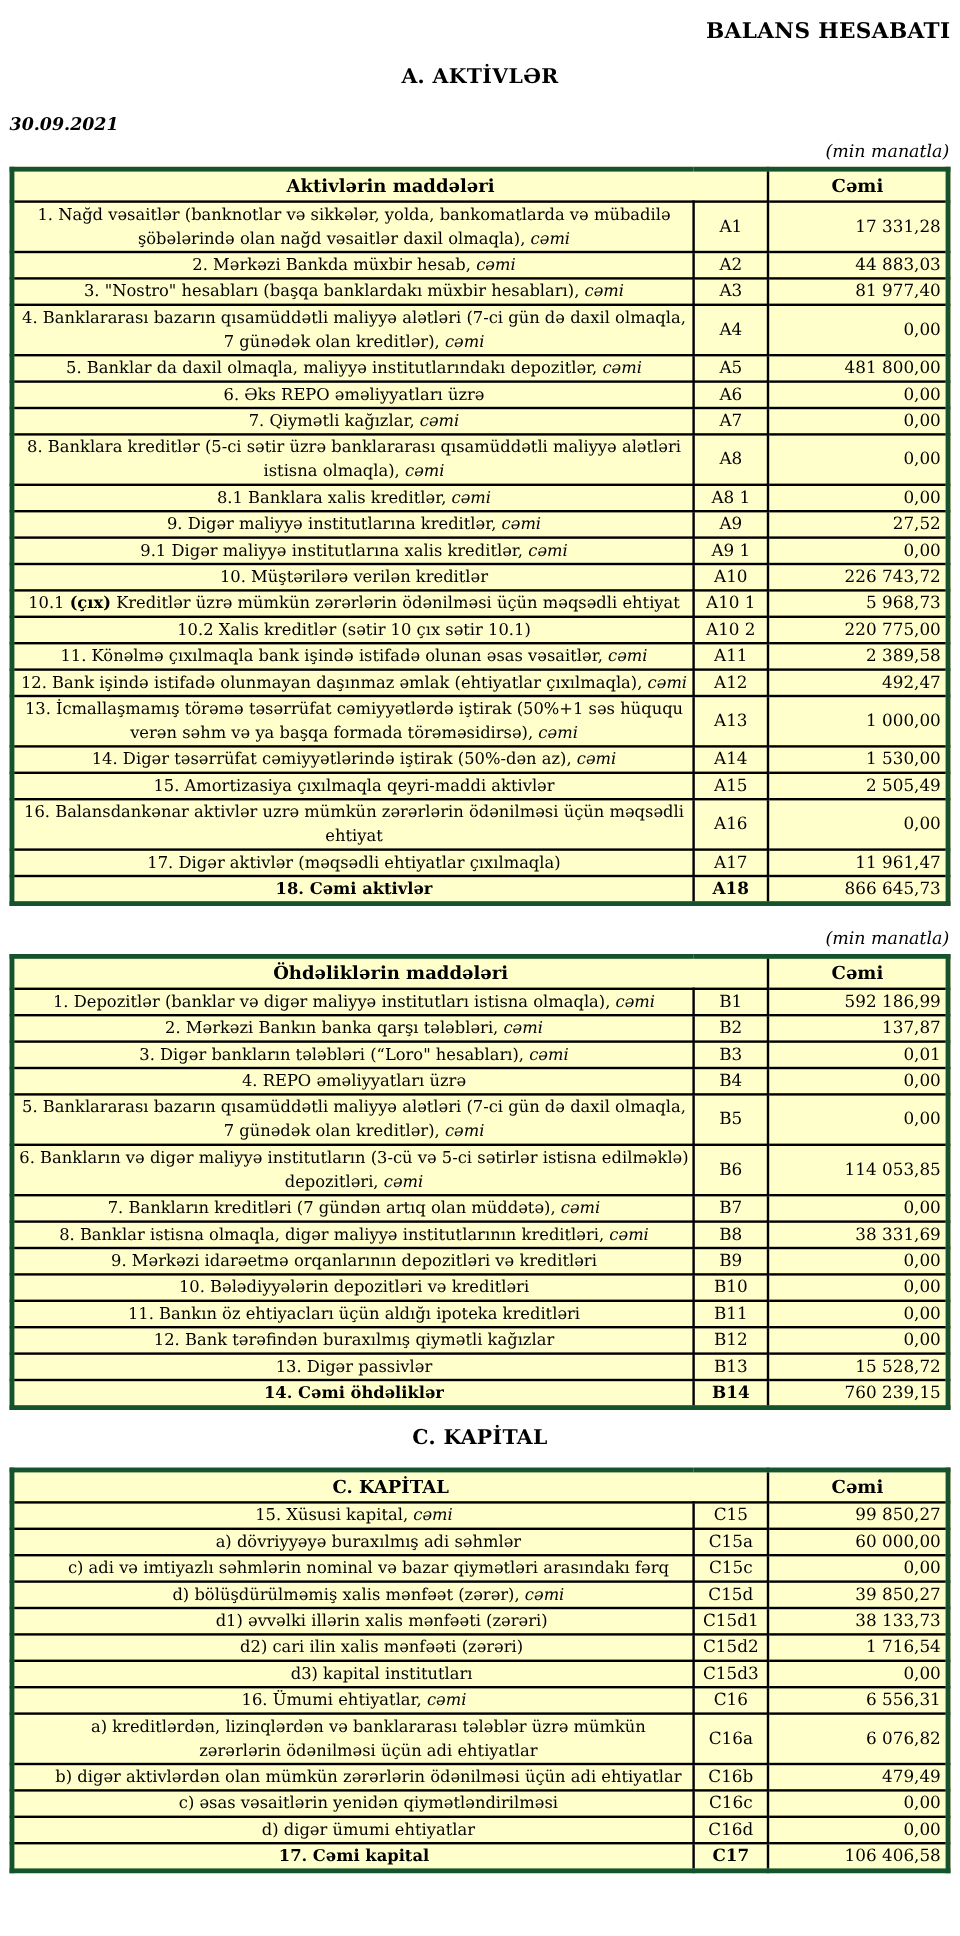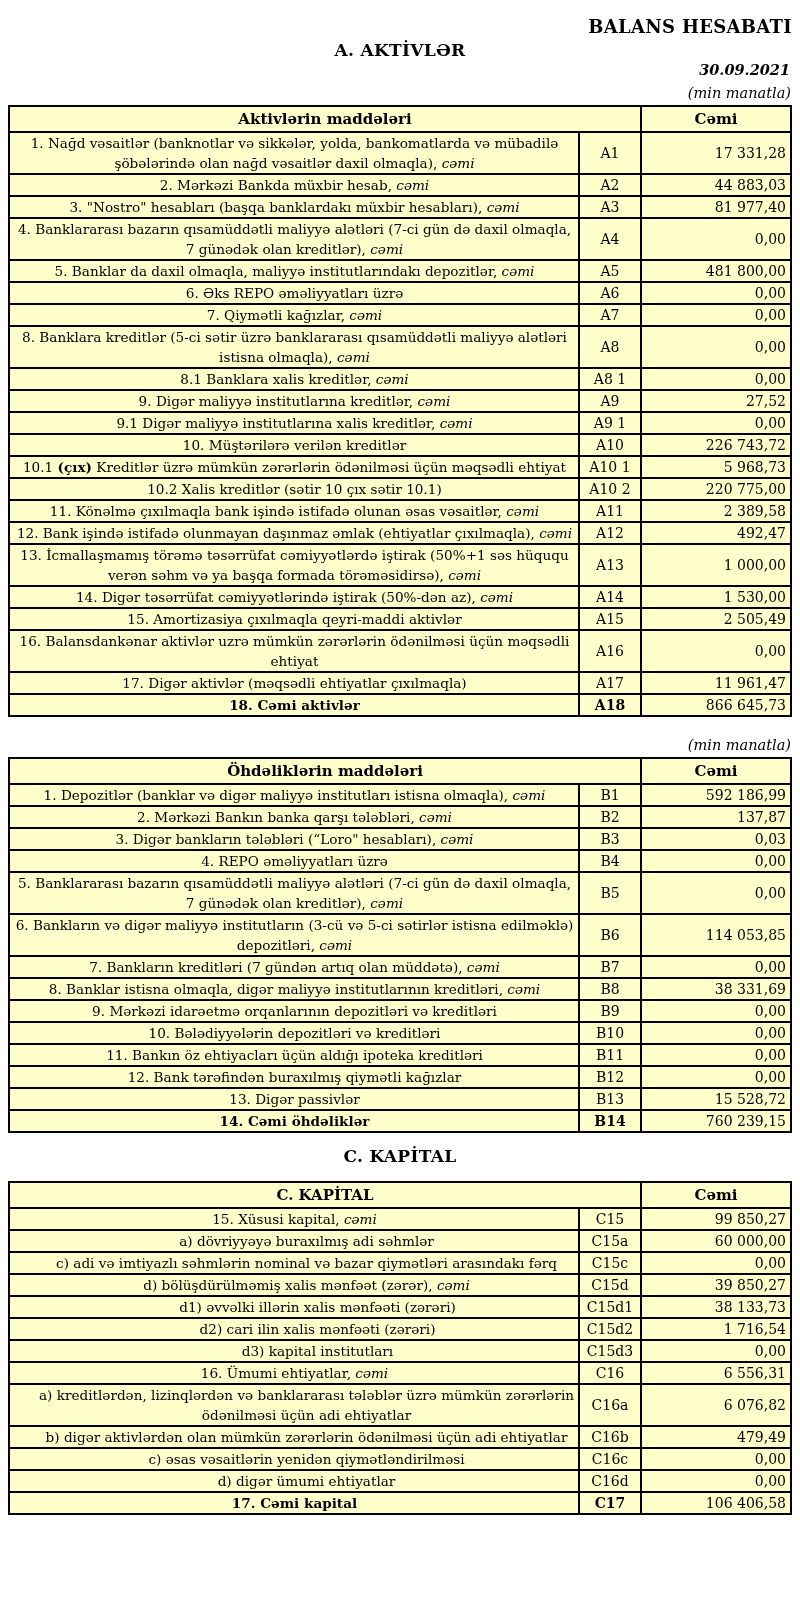--- a/index.html
+++ b/index.html
@@ -2,28 +2,28 @@
 <html><head>
 <meta charset="utf-8">
 <style>
   html, body { margin:0; padding:0; background:#FFFFFF; }
   body {
     width:800px; min-height:1613px; box-sizing:border-box;
     color:#000; font-family:"DejaVu Serif","Liberation Serif",serif;
   }
   .doc { padding:0 8px; }
   .main-title { text-align:right; font-weight:bold; font-size:18px; line-height:22px; margin-top:16px; letter-spacing:0.3px; }
-  .section-heading { text-align:center; font-weight:bold; font-size:17px; line-height:22px; margin-top:1px; letter-spacing:0.3px; }
+  .section-heading { text-align:center; font-weight:bold; font-size:17px; line-height:22px; margin-top:15px; letter-spacing:0.3px; }
   .sec-B .section-heading { margin-top:45px; }
   .sec-C .section-heading { margin-top:12px; }
-  .date-line { text-align:right; font-style:italic; font-weight:bold; font-size:14.5px; line-height:17px; margin-top:0; padding-right:2px; }
+  .date-line { text-align:left; font-style:italic; font-weight:bold; font-size:14.5px; line-height:17px; margin-top:20px; padding-right:2px; }
   .unit-note { text-align:right; font-style:italic; font-size:14.5px; line-height:17px; margin-top:7px; margin-bottom:3px; padding-right:1px; }
   .sec-B .unit-note { margin-top:20px; }
   .sec-C .data-table { margin-top:14px; }
-  table.data-table { width:100%; border-collapse:collapse; border:1px solid #14532d; background:#fdba74; table-layout:fixed; }
+  table.data-table { width:100%; border-collapse:collapse; border:4px solid #14532d; background:#fdba74; table-layout:fixed; }
   col.col-code { width:62px; }
   col.col-value { width:150px; }
   th, td { border:2px solid #000; background:#FFFFCC; }
   th { font-weight:bold; font-size:15px; line-height:20px; padding:2px 3px; text-align:center; }
   td { font-size:13.6px; line-height:20px; padding:0 3px; vertical-align:middle; }
   td.label { text-align:center; padding-left:4px; }
   td.label.ind1 { padding-left:28px; }
   td.label.ind2 { padding-left:50px; }
   td.code { text-align:center; font-size:14px; }
   td.value { text-align:right; font-size:14px; padding-right:4px; }
@@ -187,21 +187,21 @@
             <td class="value">592 186,99</td>
           </tr>
           <tr>
             <td class="label"><span>2. Mərkəzi Bankın banka qarşı tələbləri, </span><span class="it">cəmi</span></td>
             <td class="code">B2</td>
             <td class="value">137,87</td>
           </tr>
           <tr>
             <td class="label"><span>3. Digər bankların tələbləri (“Loro" hesabları), </span><span class="it">cəmi</span></td>
             <td class="code">B3</td>
-            <td class="value">0,03</td>
+            <td class="value">0,01</td>
           </tr>
           <tr>
             <td class="label"><span>4. REPO əməliyyatları  üzrə</span></td>
             <td class="code">B4</td>
             <td class="value">0,00</td>
           </tr>
           <tr>
             <td class="label"><span>5. Banklararası bazarın qısamüddətli maliyyə alətləri (7-ci gün də daxil olmaqla, 7 günədək olan kreditlər), </span><span class="it">cəmi</span></td>
             <td class="code">B5</td>
             <td class="value">0,00</td>

